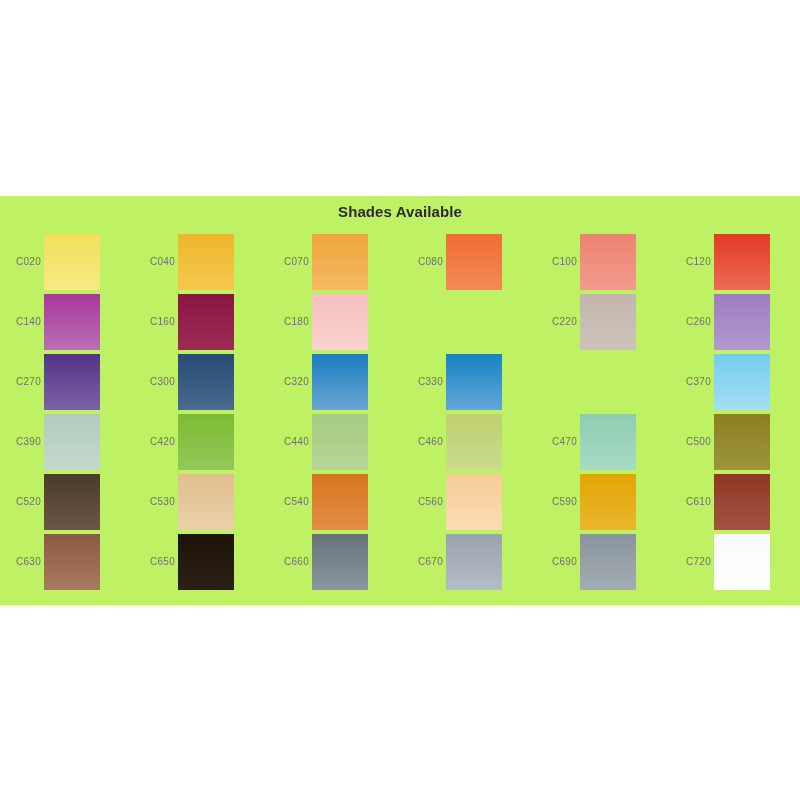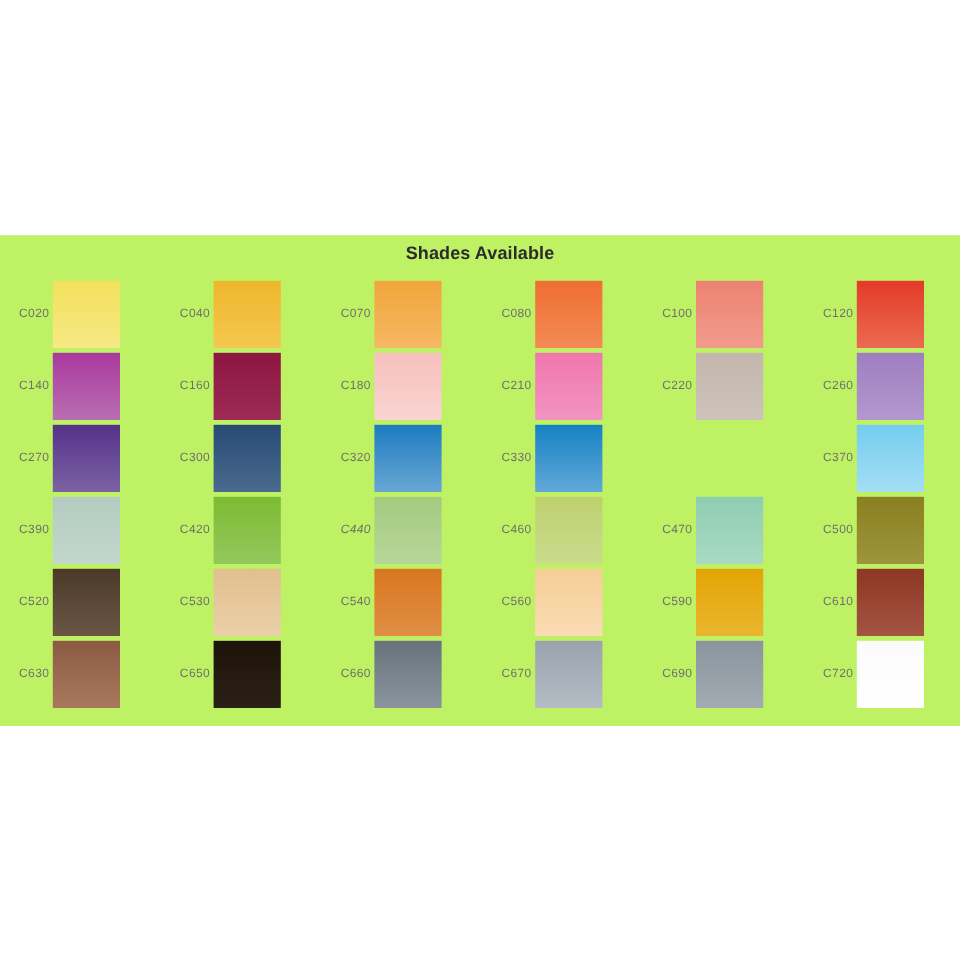--- a/index.html
+++ b/index.html
@@ -120,24 +120,20 @@
           <div class="swatch-chip" style="background: linear-gradient(rgb(169, 56, 157) 0%, rgb(185, 111, 178) 100%);"></div>
         </div>
         <div class="swatch-cell" style="left: 134px;">
           <div class="swatch-label">C160</div>
           <div class="swatch-chip" style="background: linear-gradient(rgb(139, 22, 66) 0%, rgb(157, 43, 85) 100%);"></div>
         </div>
         <div class="swatch-cell" style="left: 268px;">
           <div class="swatch-label">C180</div>
           <div class="swatch-chip" style="background: linear-gradient(rgb(246, 192, 189) 0%, rgb(249, 212, 209) 100%);"></div>
         </div>
-        <div class="swatch-cell" style="left: 402px;">
-          <div class="swatch-label">C210</div>
-          <div class="swatch-chip" style="background: linear-gradient(rgb(239, 118, 174) 0%, rgb(242, 148, 193) 100%);"></div>
-        </div>
         <div class="swatch-cell" style="left: 536px;">
           <div class="swatch-label">C220</div>
           <div class="swatch-chip" style="background: linear-gradient(rgb(195, 182, 173) 0%, rgb(205, 195, 187) 100%);"></div>
         </div>
         <div class="swatch-cell" style="left: 670px;">
           <div class="swatch-label">C260</div>
           <div class="swatch-chip" style="background: linear-gradient(rgb(159, 126, 192) 0%, rgb(179, 152, 207) 100%);"></div>
         </div>
       </div>
       <div class="swatch-row">
@@ -164,21 +160,21 @@
       </div>
       <div class="swatch-row">
         <div class="swatch-cell" style="left: 0px; padding-left: 12px;">
           <div class="swatch-label">C390</div>
           <div class="swatch-chip" style="background: linear-gradient(rgb(179, 203, 192) 0%, rgb(195, 215, 205) 100%);"></div>
         </div>
         <div class="swatch-cell" style="left: 134px;">
           <div class="swatch-label">C420</div>
           <div class="swatch-chip" style="background: linear-gradient(rgb(125, 187, 51) 0%, rgb(147, 200, 91) 100%);"></div>
         </div>
-        <div class="swatch-cell" style="left: 268px; font-style: italic;">
+        <div class="swatch-cell" style="left: 268px;">
           <div class="swatch-label">C440</div>
           <div class="swatch-chip" style="background: linear-gradient(rgb(164, 203, 128) 0%, rgb(182, 214, 153) 100%);"></div>
         </div>
         <div class="swatch-cell" style="left: 402px;">
           <div class="swatch-label">C460</div>
           <div class="swatch-chip" style="background: linear-gradient(rgb(190, 208, 110) 0%, rgb(202, 220, 141) 100%);"></div>
         </div>
         <div class="swatch-cell" style="left: 536px;">
           <div class="swatch-label">C470</div>
           <div class="swatch-chip" style="background: linear-gradient(rgb(142, 205, 176) 0%, rgb(169, 218, 196) 100%);"></div>

